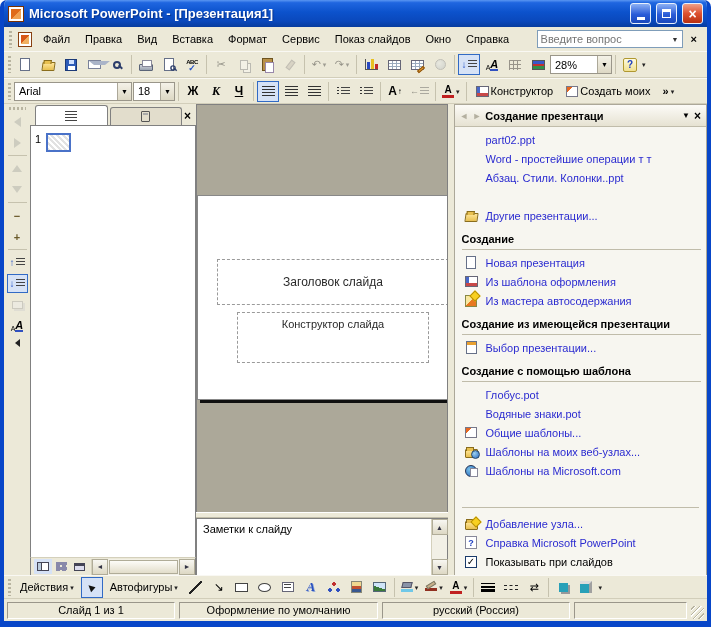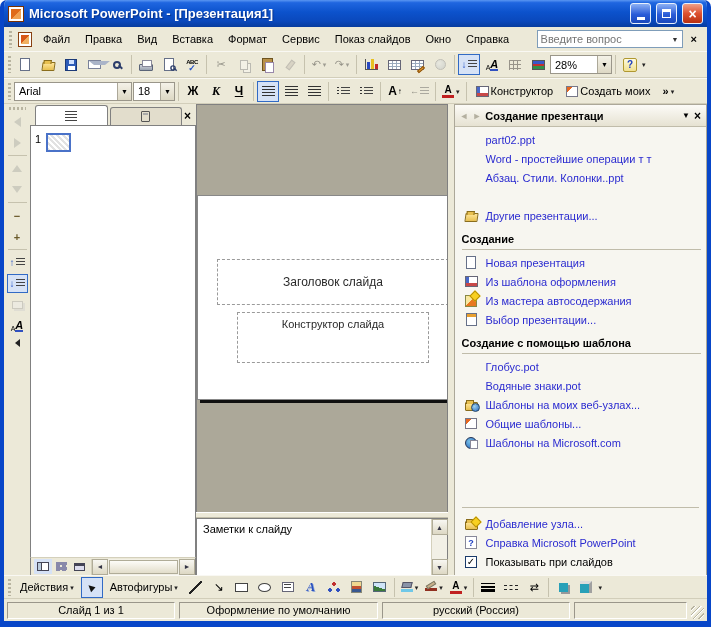--- a/index.html
+++ b/index.html
@@ -525,47 +525,48 @@
             </span>
             <span>Из шаблона оформления</span>
           </div>
         <div class="tp-item">
             <span class="tp-ic">
               <span class="ic ic-wizard ic-spark"></span>
             </span>
             <span>Из мастера автосодержания</span>
           </div>
 
+        <div class="tp-sec-h">Создание из имеющейся презентации</div>
         <div class="tp-item">
             <span class="tp-ic">
               <span class="ic ic-choose"></span>
             </span>
             <span>Выбор презентации...</span>
           </div>
 
         <div class="tp-sec-h">Создание с помощью шаблона</div>
         <div class="tp-item">
             <span class="tp-ic"></span>
             <span>Глобус.pot</span>
           </div>
         <div class="tp-item">
             <span class="tp-ic"></span>
             <span>Водяные знаки.pot</span>
           </div>
         <div class="tp-item">
             <span class="tp-ic">
+              <span class="ic ic-gentpl"></span>
+            </span>
+            <span>Общие шаблоны...</span>
+          </div>
+        <div class="tp-item">
+            <span class="tp-ic">
               <span class="ic ic-folder ic-webfolder"></span>
             </span>
             <span>Шаблоны на моих веб-узлах...</span>
-          </div>
-        <div class="tp-item">
-            <span class="tp-ic">
-              <span class="ic ic-gentpl"></span>
-            </span>
-            <span>Общие шаблоны...</span>
           </div>
         <div class="tp-item">
             <span class="tp-ic">
               <span class="ic ic-msglobe"></span>
             </span>
             <span>Шаблоны на Microsoft.com</span>
           </div>
 
         <span class="tp-spacer"></span>
 

